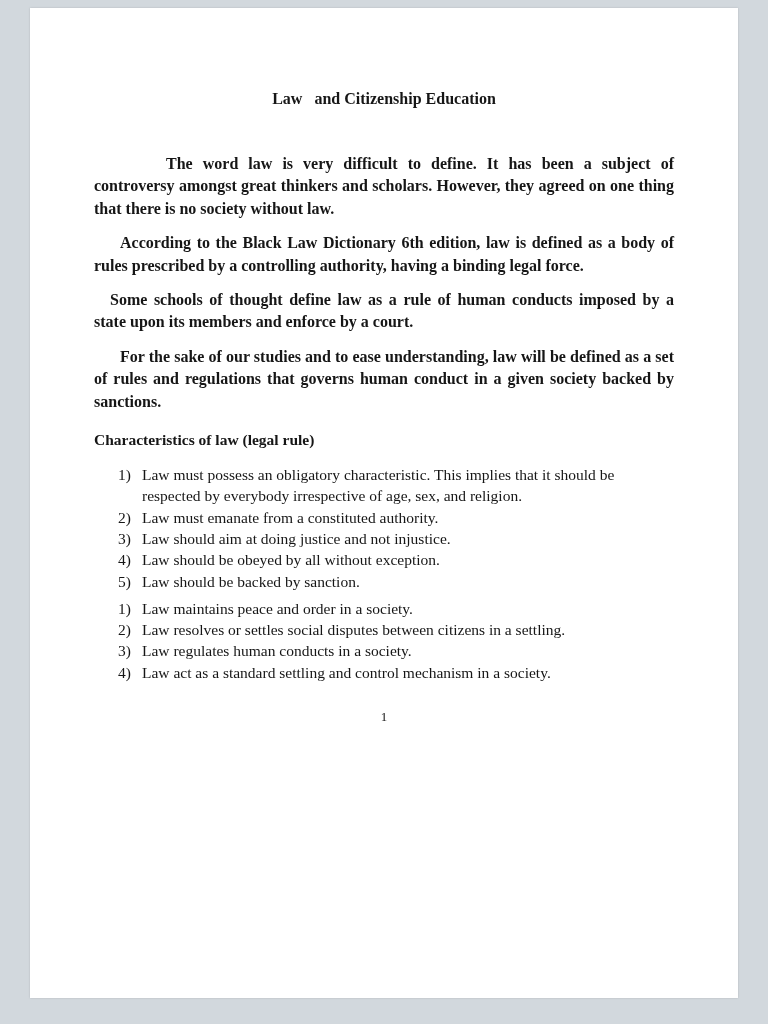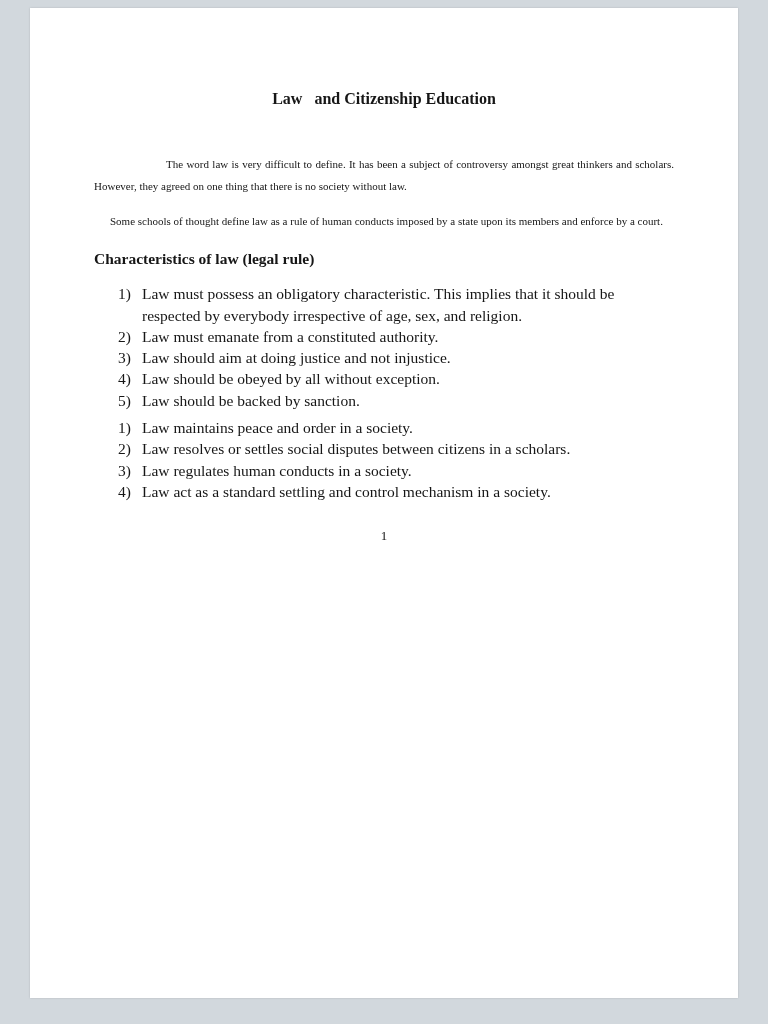--- a/index.html
+++ b/index.html
@@ -31,24 +31,25 @@
     margin-bottom: 44px;
   }
   .subheading {
     font-size: 16px;
     font-weight: bold;
     text-align: center;
     line-height: 21px;
     margin-bottom: 13px;
   }
   .para {
-    font-size: 11px;
+    font-size: 16px;
     line-height: 22.4px;
     text-align: justify;
     margin-top: 12px;
+    font-weight: bold;
   }
   .para.first { margin-top: 14px; }
   .indent-xl { text-indent: 72px; }
   .indent-lg { text-indent: 42px; }
   .indent-md { text-indent: 26px; }
   .indent-sm { text-indent: 16px; }
   .section-heading {
     font-size: 15.5px;
     font-weight: bold;
     line-height: 21px;
@@ -80,21 +81,23 @@
 </head>
 <body style="background: rgb(210, 216, 221); color: rgb(22, 22, 22);">
 
 <div class="viewer">
   <div class="page" style="background: rgb(255, 255, 255);">
 
     <div class="title">Law   and Citizenship Education</div>
 
 
     <p class="para first indent-xl">The word law is very difficult to define. It has been a subject of controversy amongst great thinkers and scholars. However, they agreed on one thing that there is no society without law.</p>
+    <p class="para indent-md">According to the Black Law Dictionary 6th edition, law is defined as a body of rules prescribed by a controlling authority, having a binding legal force.</p>
     <p class="para indent-sm">Some schools of thought define law as a rule of human conducts imposed by a state upon its members and enforce by a court.</p>
+    <p class="para indent-md">For the sake of our studies and to ease understanding, law will be defined as a set of rules and regulations that governs human conduct in a given society backed by sanctions.</p>
 
     <div class="section-heading">Characteristics of law (legal rule)</div>
 
     <div class="list">
       <div class="li">
         <span class="num">1)</span>
         <span class="txt">Law must possess an obligatory characteristic. This implies that it should be respected by everybody irrespective of age, sex, and religion.</span>
       </div>
       <div class="li">
         <span class="num">2)</span>
@@ -115,21 +118,21 @@
     </div>
 
 
     <div class="list">
       <div class="li">
         <span class="num">1)</span>
         <span class="txt">Law maintains peace and order in a society.</span>
       </div>
       <div class="li">
         <span class="num">2)</span>
-        <span class="txt">Law resolves or settles social disputes between citizens in a scholars.</span>
+        <span class="txt">Law resolves or settles social disputes between citizens in a settling.</span>
       </div>
       <div class="li">
         <span class="num">3)</span>
         <span class="txt">Law regulates human conducts in a society.</span>
       </div>
       <div class="li">
         <span class="num">4)</span>
         <span class="txt">Law act as a standard settling and control mechanism in a society.</span>
       </div>
     </div>

